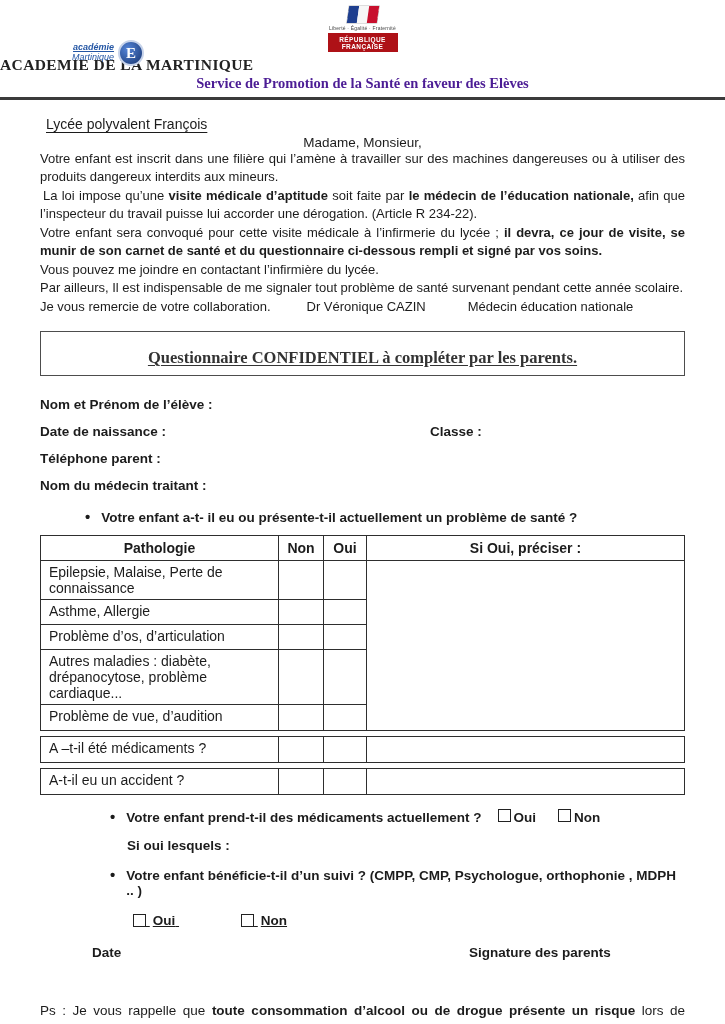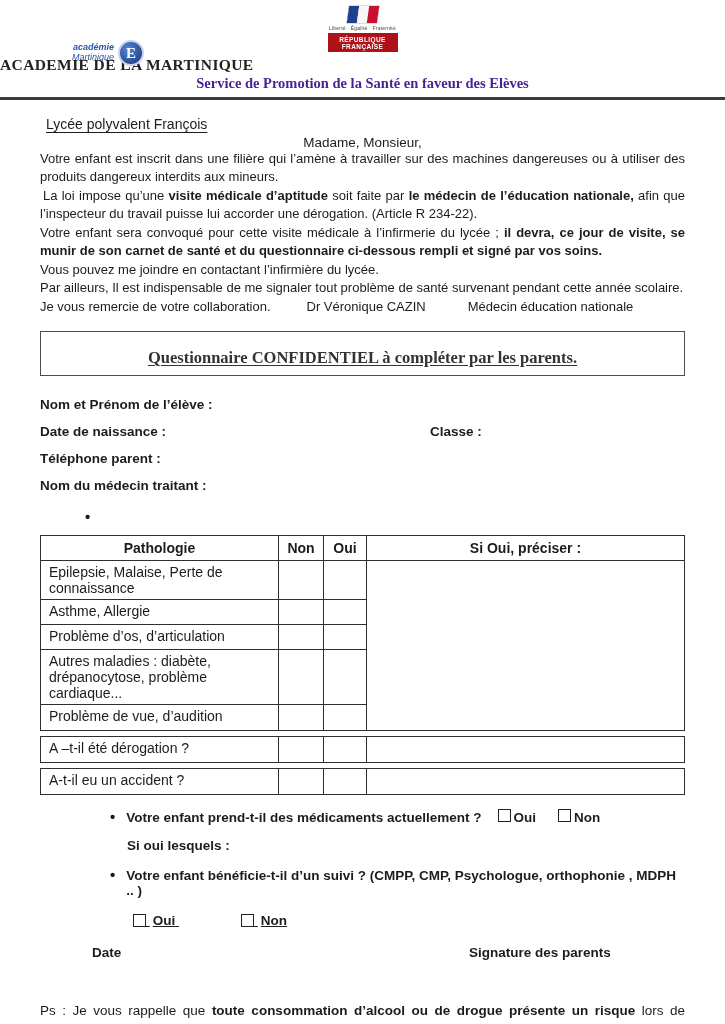--- a/index.html
+++ b/index.html
@@ -10,21 +10,21 @@
 
   
   .hdr { position: relative; padding-top: 56px; }
   .logo-gov { position: absolute; left: 50%; transform: translateX(-50%); top: 6px; width: 70px; text-align: center; }
   .gov-flag { width: 30px; height: 17px; margin: 0 auto; display: flex; transform: skewX(-8deg); box-shadow: 0 0 0 0.5px #bbb; }
   .fb { background: #1f3f8f; flex: 1; } .fw { background: #f7f7f7; flex: 1; } .fr { background: #c8102e; flex: 1; }
   .gov-motto { font-size: 5px; color: #444; margin-top: 2px; letter-spacing: .2px; }
   .gov-republic { display: inline-block; background: #ae1117; color: #fff; font-size: 6.5px; font-weight: bold; padding: 2.5px 4px; margin-top: 2px; letter-spacing: .4px; }
   .logo-acad { position: absolute; left: 72px; top: 40px; display: flex; align-items: center; gap: 4px; }
   .acad-text { text-align: right; color: #2456a4; font-size: 9px; font-style: italic; line-height: 1.1; }
-  .acad-l1 { display: block; font-weight: bold; }
+  .acad-l1 { display: block; font-weight: bold; text-decoration: underline; }
   .acad-l2 { display: block; }
   .acad-emblem { width: 26px; height: 26px; border-radius: 50%; background: radial-gradient(circle at 35% 32%, #5585d8, #16346f); color: #fff; font-weight: bold; display: flex; align-items: center; justify-content: center; font-size: 15px; border: 2px solid #c7d3ea; font-family: "Liberation Serif", serif; }
   .hdr-title { font-family: "Liberation Serif", serif; font-weight: bold; font-size: 15.5px; letter-spacing: .4px; color: #222; }
   .hdr-subtitle { text-align: center; font-family: "Liberation Serif", serif; font-weight: bold; font-size: 14.5px; color: #4c1d95; margin-top: 1px; }
   .hdr-rule { height: 2.5px; background: #3b3b3b; margin-top: 5px; }
 
   
   .school { margin: 16px 0 0 6px; font-size: 14px; text-decoration: underline; text-underline-offset: 3px; }
   .salutation { text-align: center; font-size: 13.5px; margin-top: 3px; }
   .para { font-size: 13px; line-height: 18.5px; text-align: justify; }
@@ -143,20 +143,21 @@
         <span class="fill"></span>
       </div>
       <div class="frow">
         <span class="flabel">Nom du médecin traitant :</span>
         <span class="fill"></span>
       </div>
     </div>
 
     <div class="q q1">
       <span class="bullet">•</span>
+      <span>Votre enfant a-t- il eu ou présente-t-il actuellement un problème de santé ?</span>
     </div>
 
     <div class="tblwrap">
       <div class="tbl main">
         <div class="c th">Pathologie</div>
         <div class="c th">Non</div>
         <div class="c th">Oui</div>
         <div class="c th lastcol">Si Oui, préciser :</div>
 
         <div class="c lbl">Epilepsie, Malaise, Perte de connaissance</div>
@@ -175,21 +176,21 @@
         <div class="c lbl">Autres maladies : diabète, drépanocytose, problème cardiaque...</div>
         <div class="c chk"></div>
         <div class="c chk"></div>
 
         <div class="c lbl lastrow">Problème de vue, d’audition</div>
         <div class="c chk lastrow"></div>
         <div class="c chk lastrow"></div>
       </div>
 
       <div class="tbl solo">
-        <div class="c lbl">A –t-il été dérogation ?</div>
+        <div class="c lbl">A –t-il été médicaments ?</div>
         <div class="c chk"></div>
         <div class="c chk"></div>
         <div class="c lastcol"></div>
       </div>
 
       <div class="tbl solo">
         <div class="c lbl">A-t-il eu un accident ?</div>
         <div class="c chk"></div>
         <div class="c chk"></div>
         <div class="c lastcol"></div>

